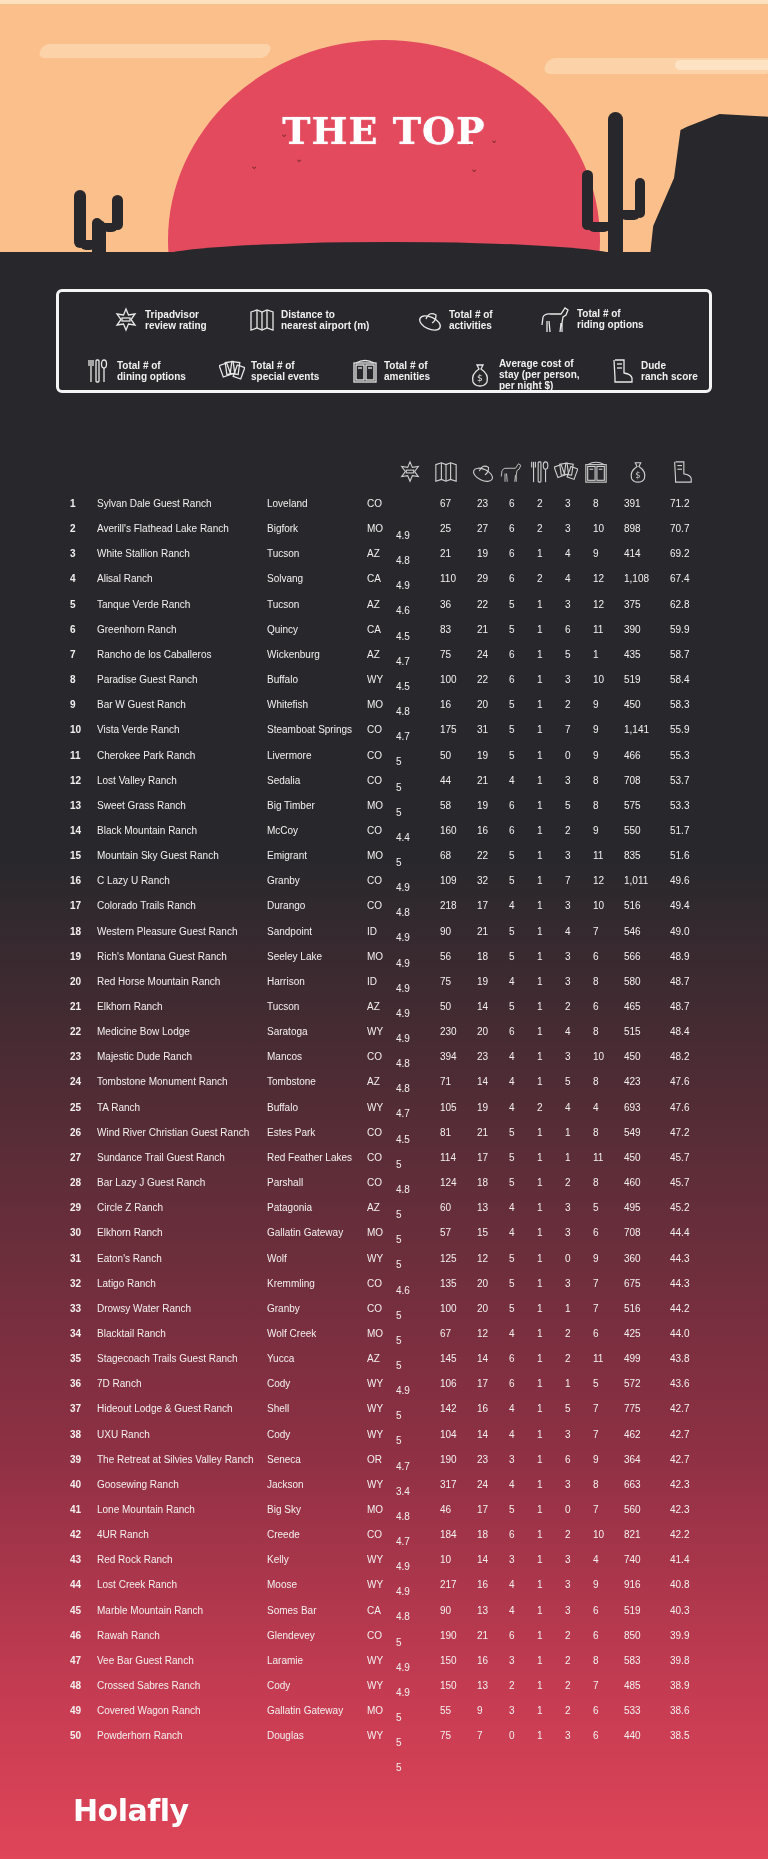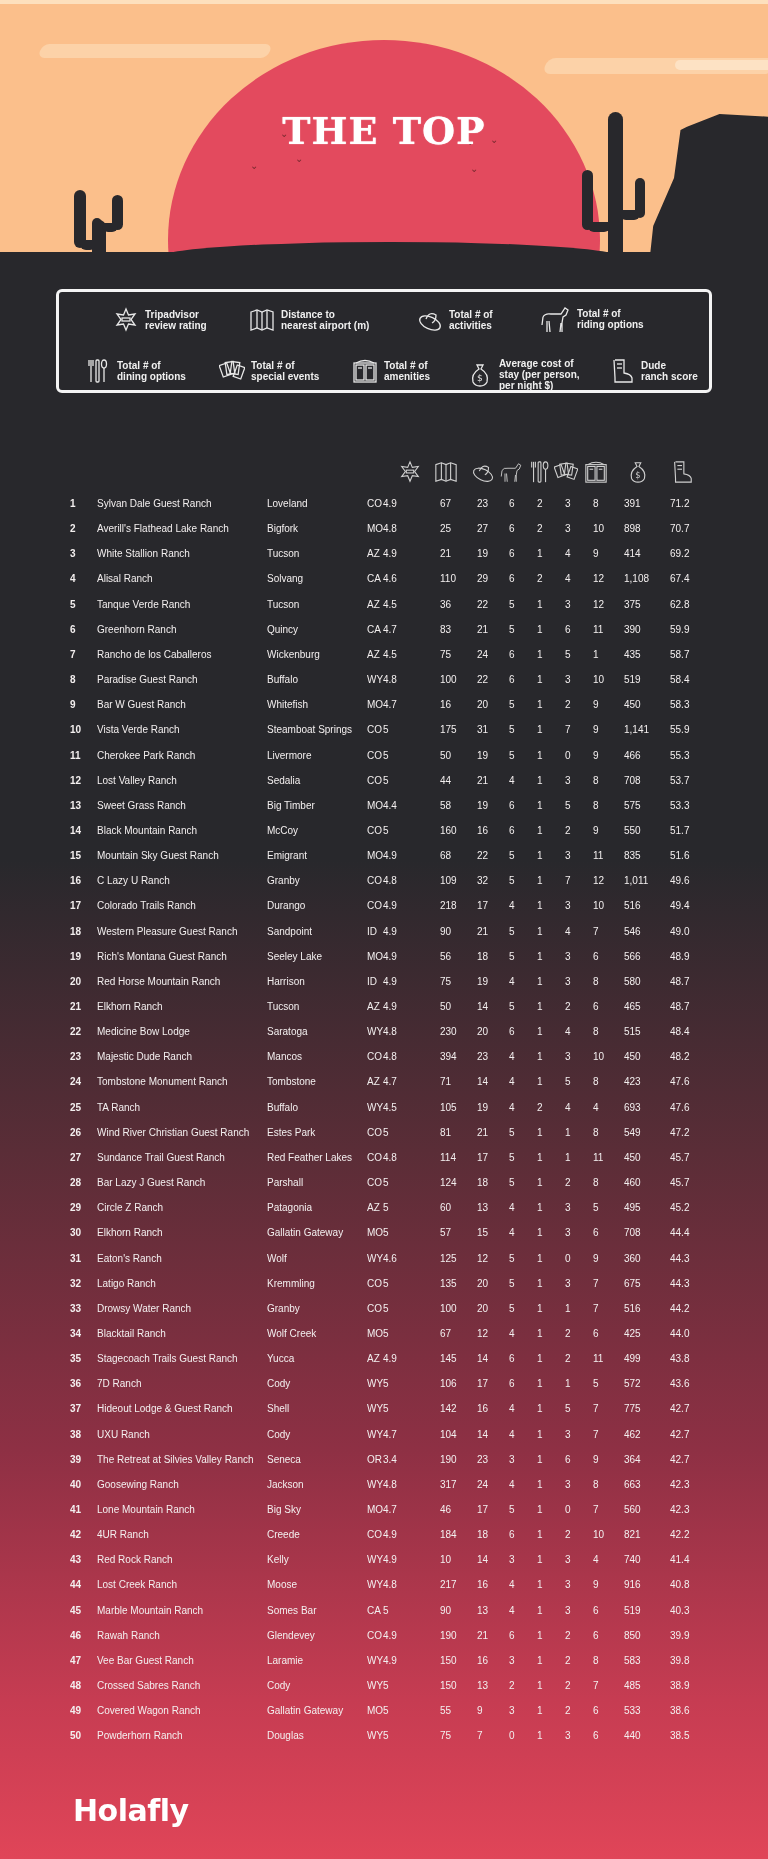--- a/index.html
+++ b/index.html
@@ -51,21 +51,21 @@
   .col-icons { position:absolute; top:460px; left:0; width:768px; height:30px; }
   .col-icon { position:absolute; width:24px; height:24px; }
   .col-icon svg { width:24px; height:24px; }
   .table { position:absolute; left:0; top:492px; width:768px; }
   .row { position:absolute; left:0; width:768px; height:25px; font-size:10px; color:#f3efef; }
   .cell { position:absolute; top:6px; white-space:nowrap; }
   .rank { left:70px; font-weight:bold; }
   .name { left:97px; }
   .city { left:267px; }
   .state { left:367px;text-align:center; }
-  .c-rating { left:383px; }
+  .c-rating { left:396px;margin-top:32px; }
   .c-dist { left:440px; }
   .c-act { left:477px; }
   .c-ride { left:509px; }
   .c-dine { left:537px; }
   .c-event { left:565px; }
   .c-amen { left:593px; }
   .c-cost { left:624px; }
   .c-score { left:670px; }
 
   .logo {

